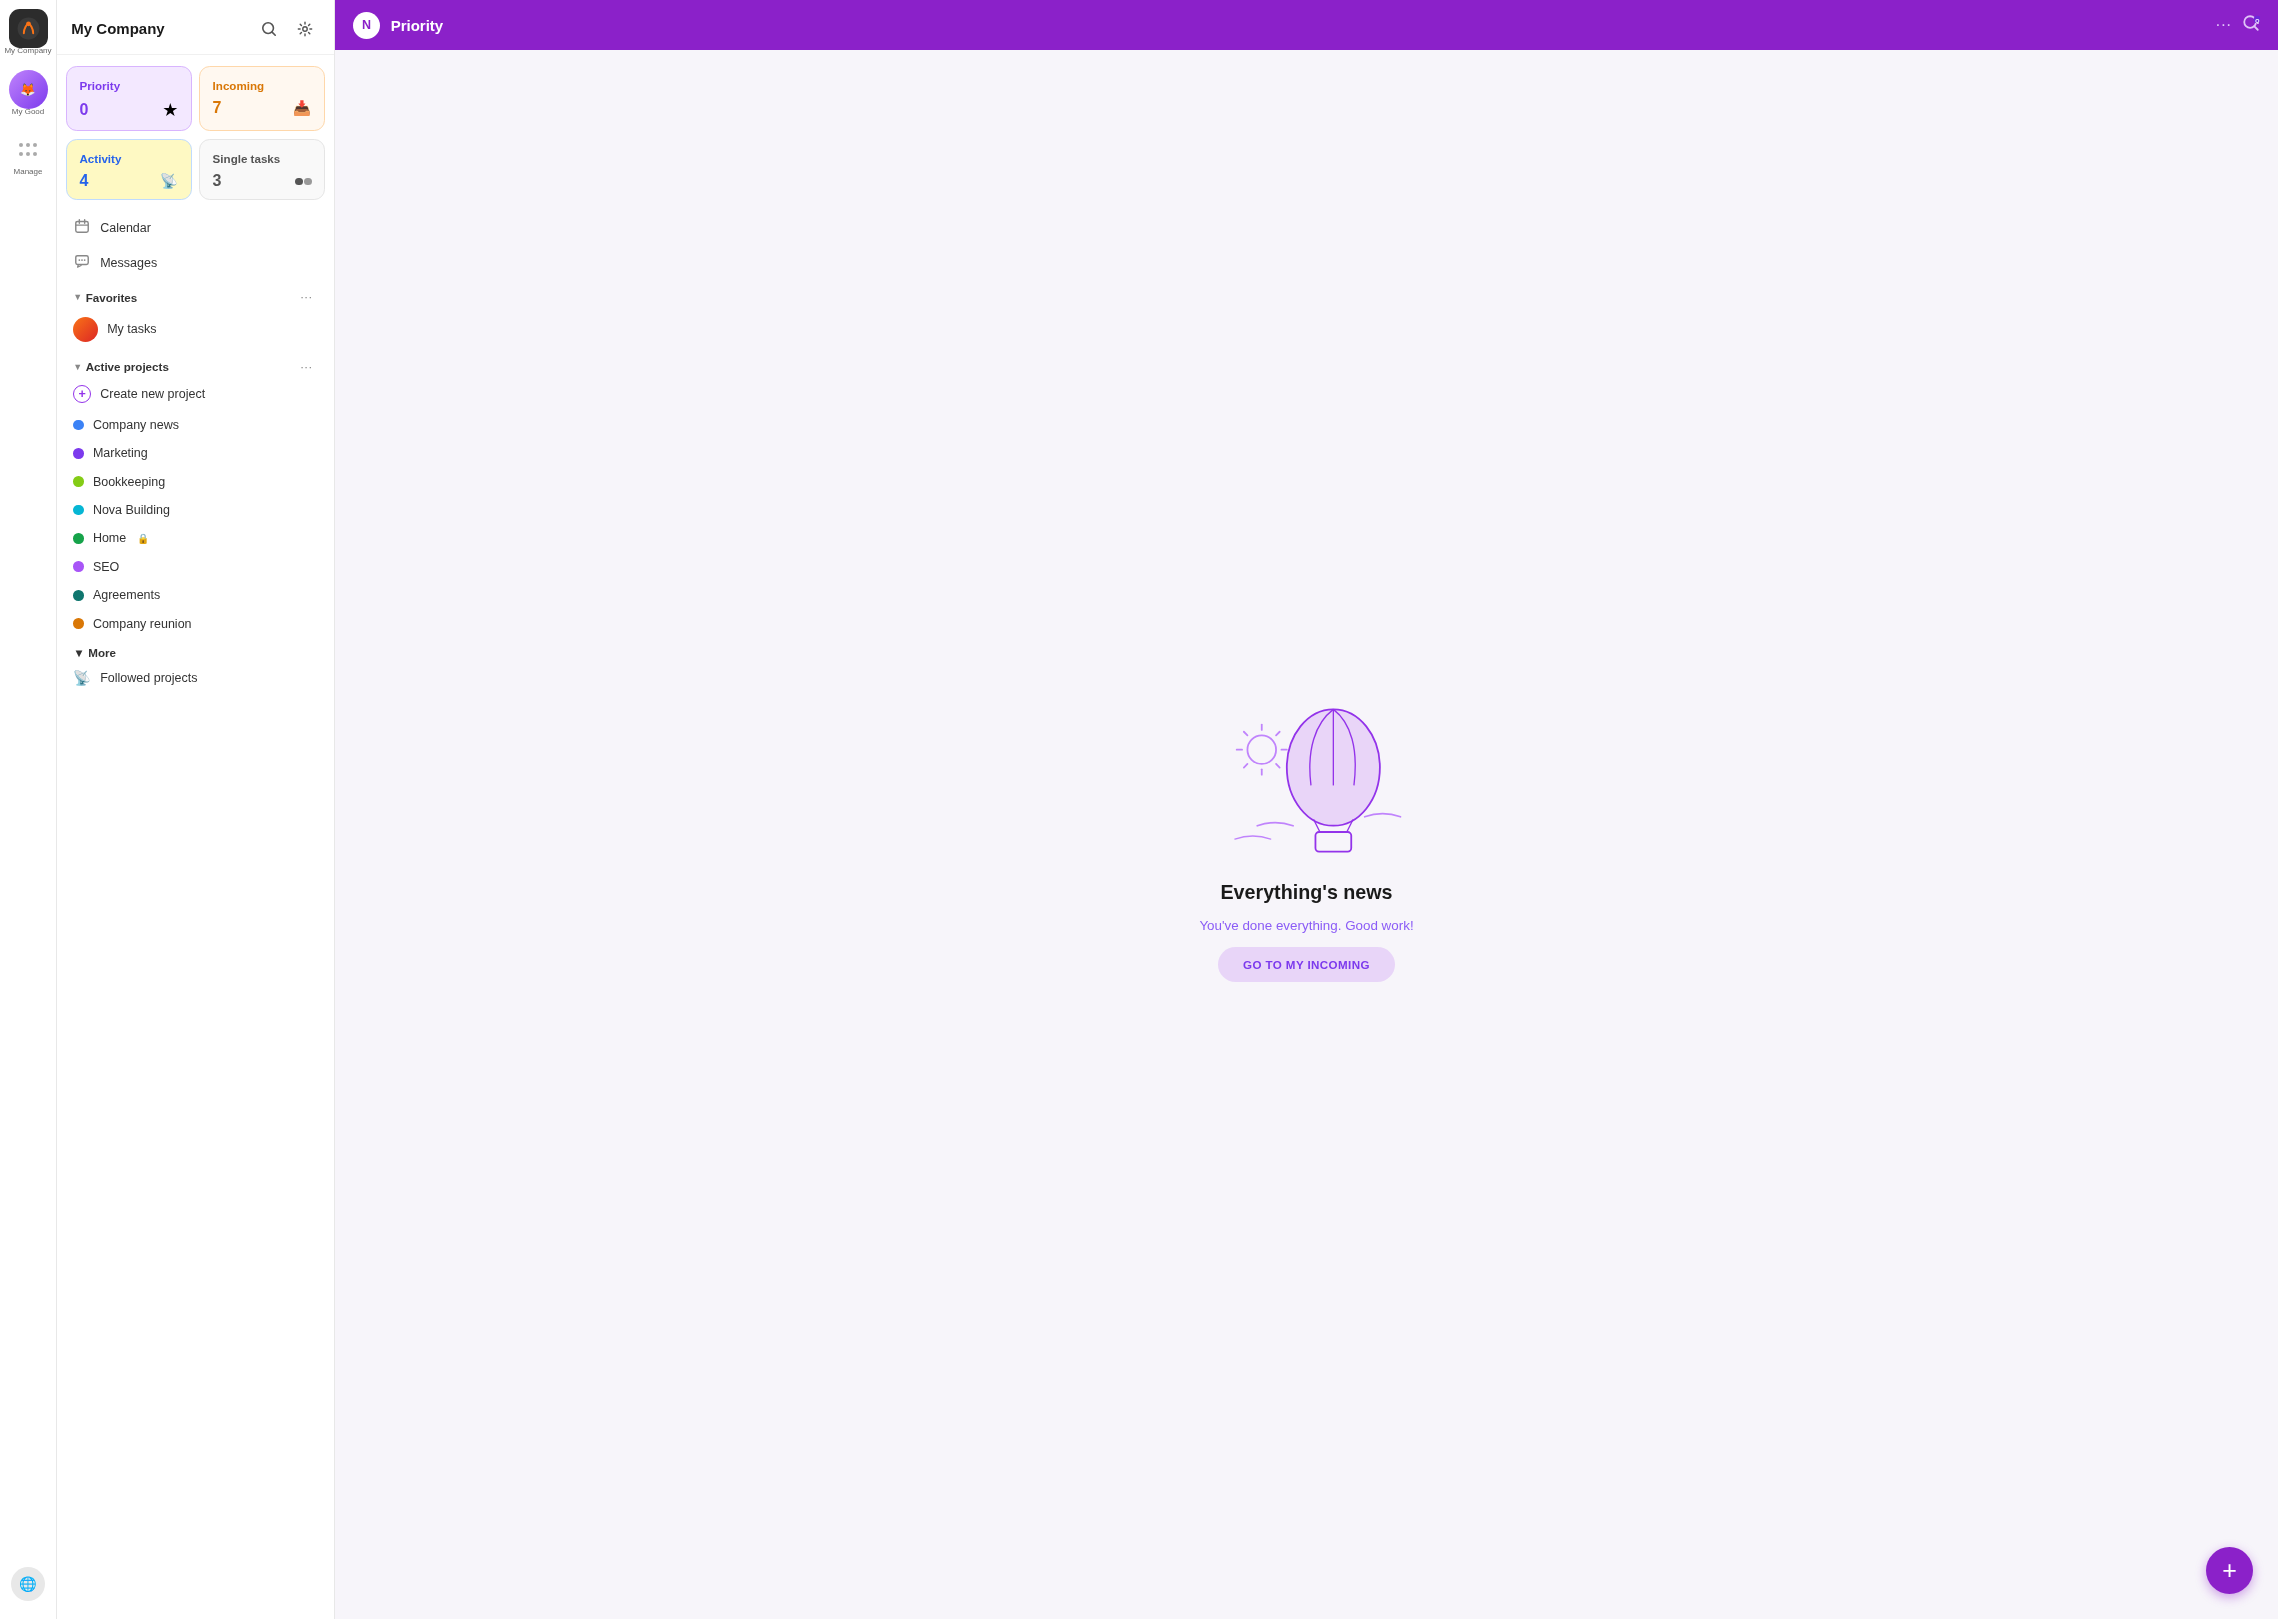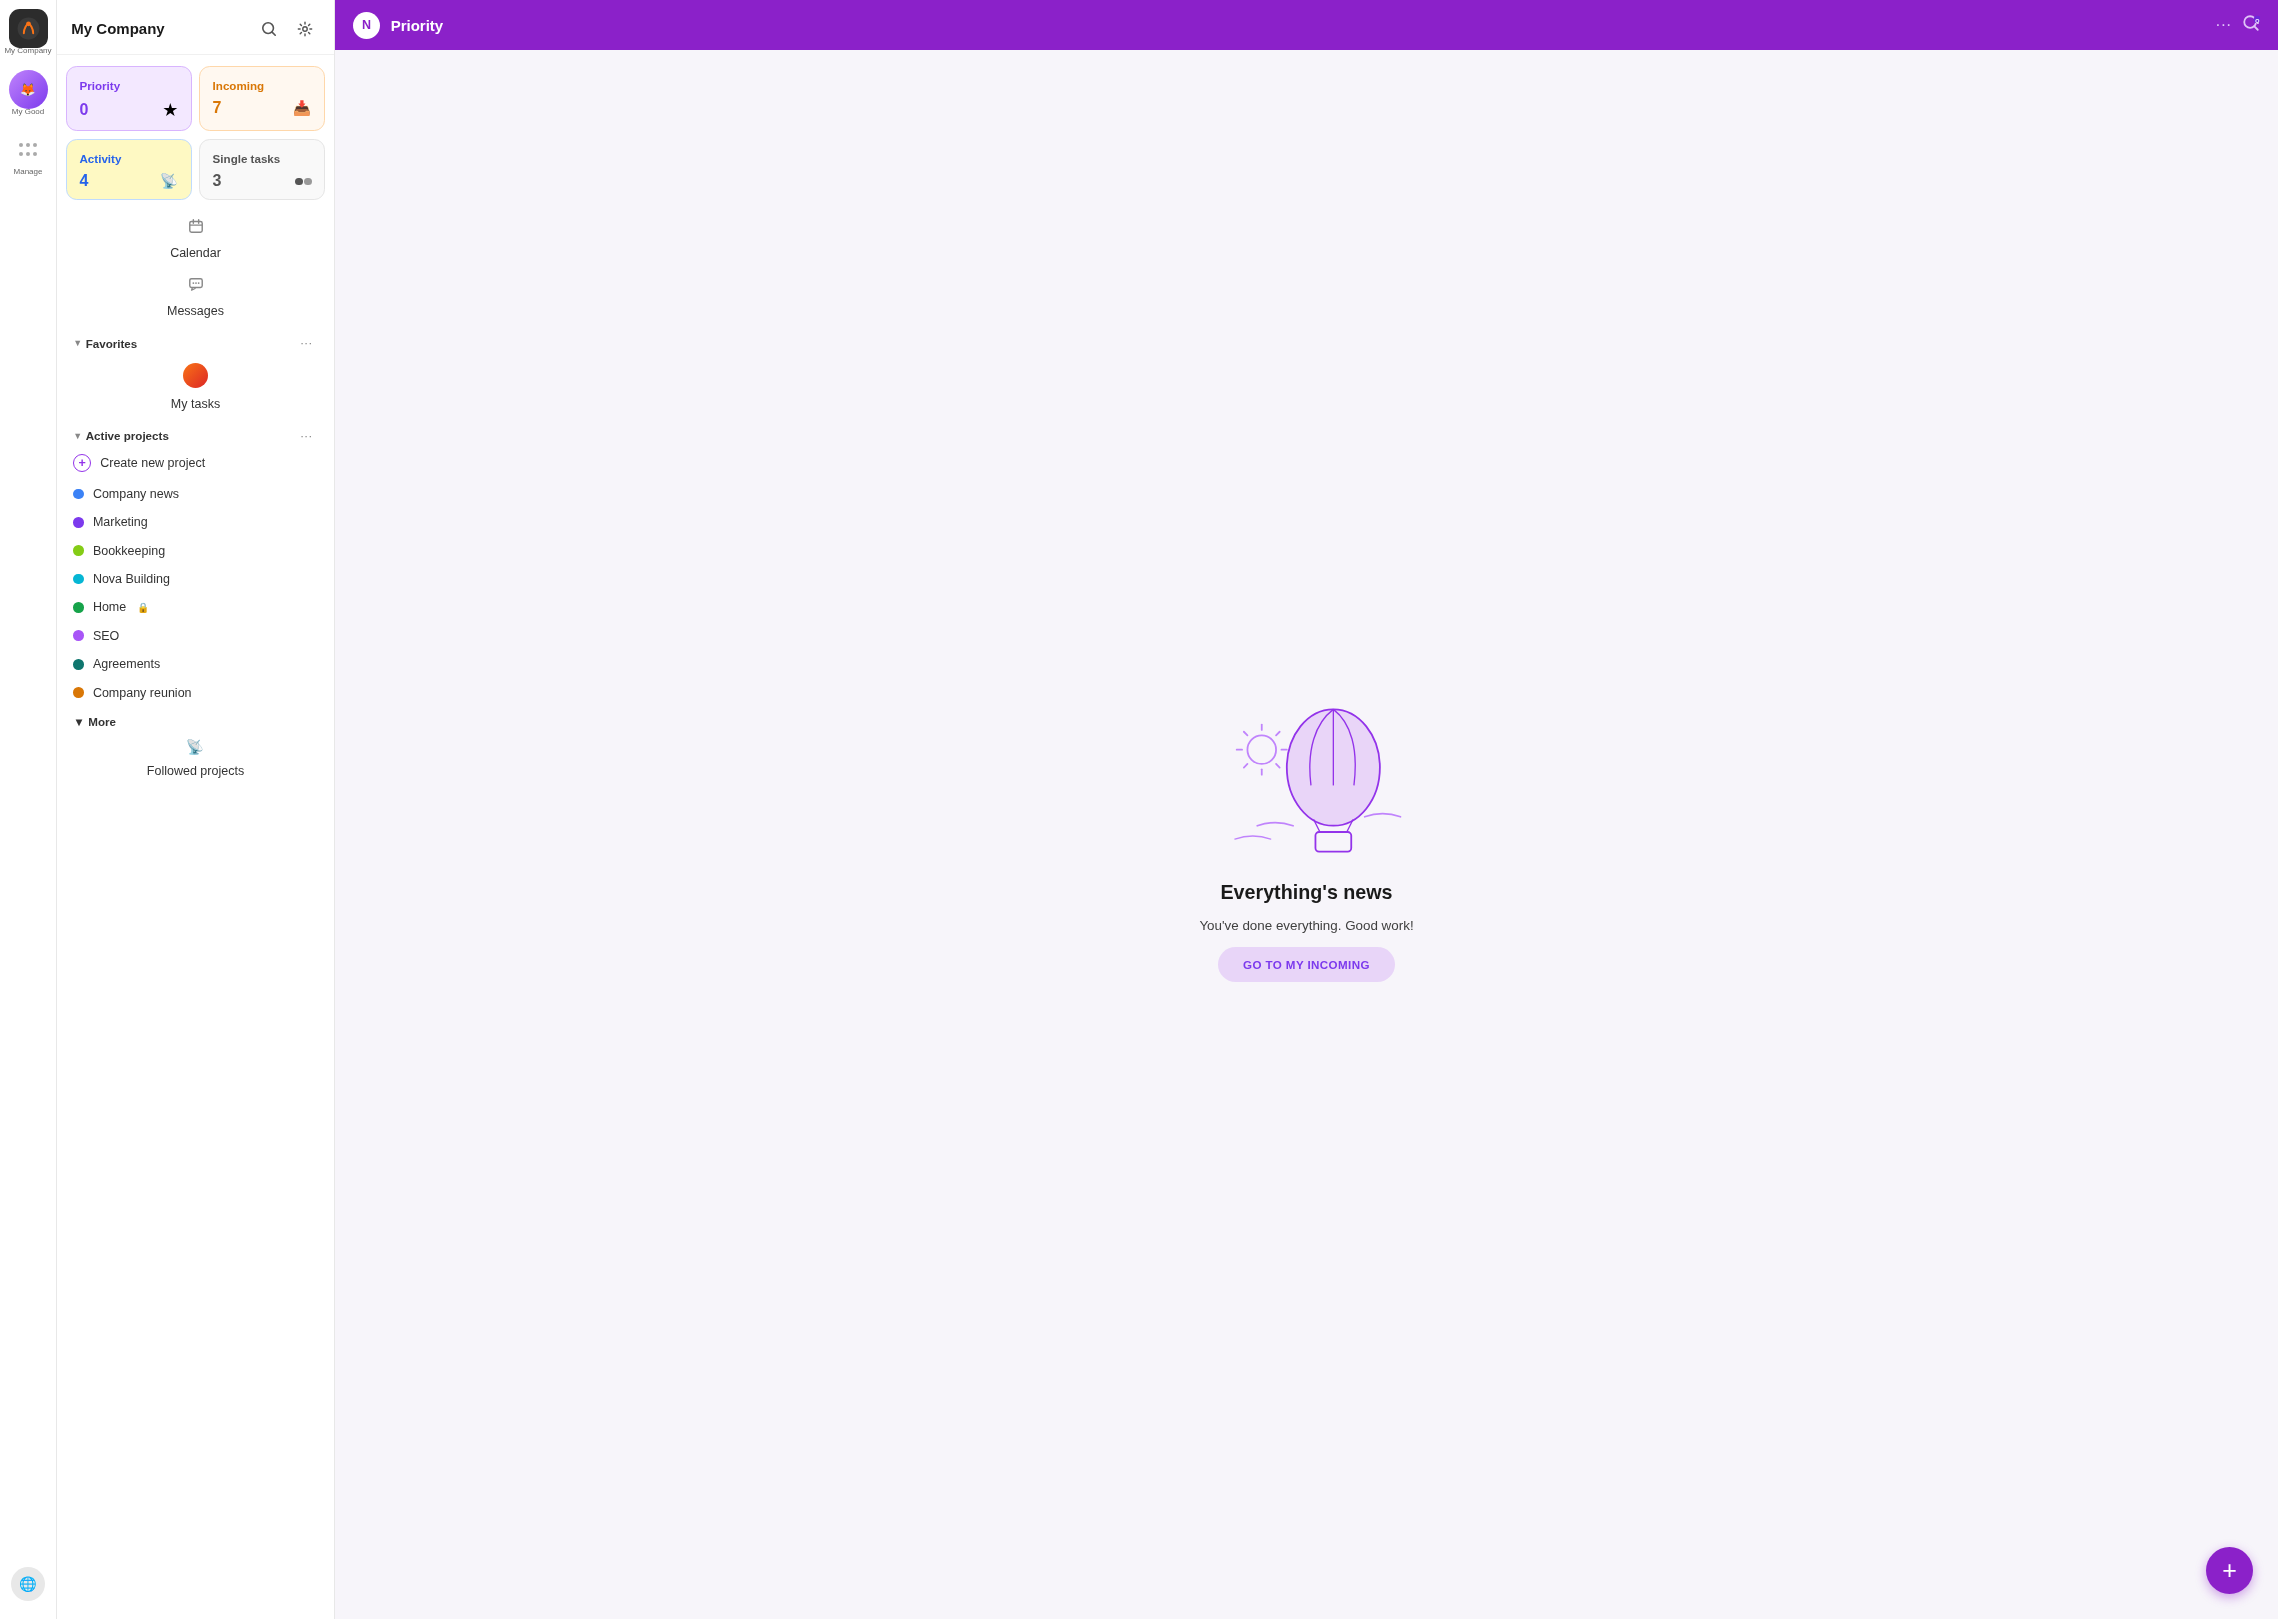--- a/index.html
+++ b/index.html
@@ -116,21 +116,20 @@
 
     
     .nav-item {
       display: flex; align-items: center; gap: 9px;
       padding: 7.2px 7.2px;
       border-radius: 7.2px;
       cursor: pointer;
       font-size: 12.5px;
       color: #333;
       margin-bottom: 1.8px;
-      flex-direction: column;
     }
     .nav-item .nav-icon { font-size: 14.3px; color: #888; flex-shrink: 0; width: 18px; text-align: center; }
 
     .section-header {
       display: flex; align-items: center; gap: 3.6px;
       padding: 7.2px 7.2px 3.6px;
       font-size: 11.6px; font-weight: 700; color: #333;
     }
     .section-header .chevron { font-size: 9px; color: #888; }
     .section-header .more-btn {
@@ -215,21 +214,21 @@
       height: 179px;
     }
 
     .empty-title {
       font-size: 19.7px;
       font-weight: 700;
       color: #1a1a1a;
     }
     .empty-subtitle {
       font-size: 13.4px;
-      color: #404040;
+      color: #8b5cf6;
       text-align: right;
     }
 
     .goto-btn {
       background: #e8d5f8;
       color: #7c3aed;
       border: none;
       border-radius: 21.5px;
       padding: 10.7px 25px;
       font-size: 11.6px;

